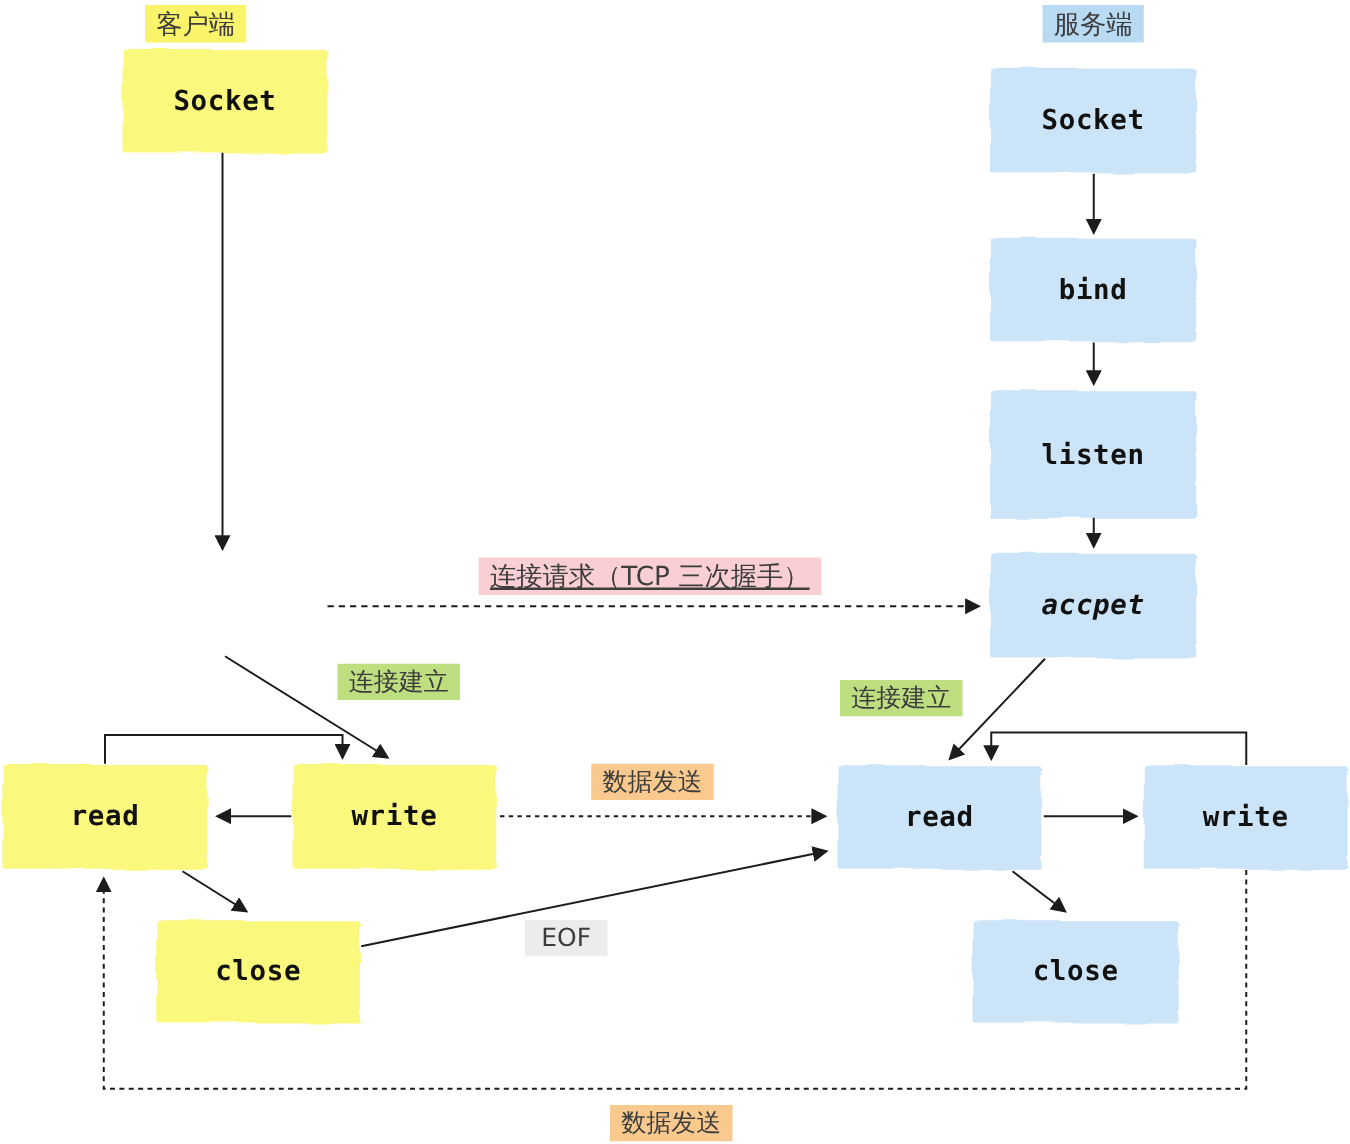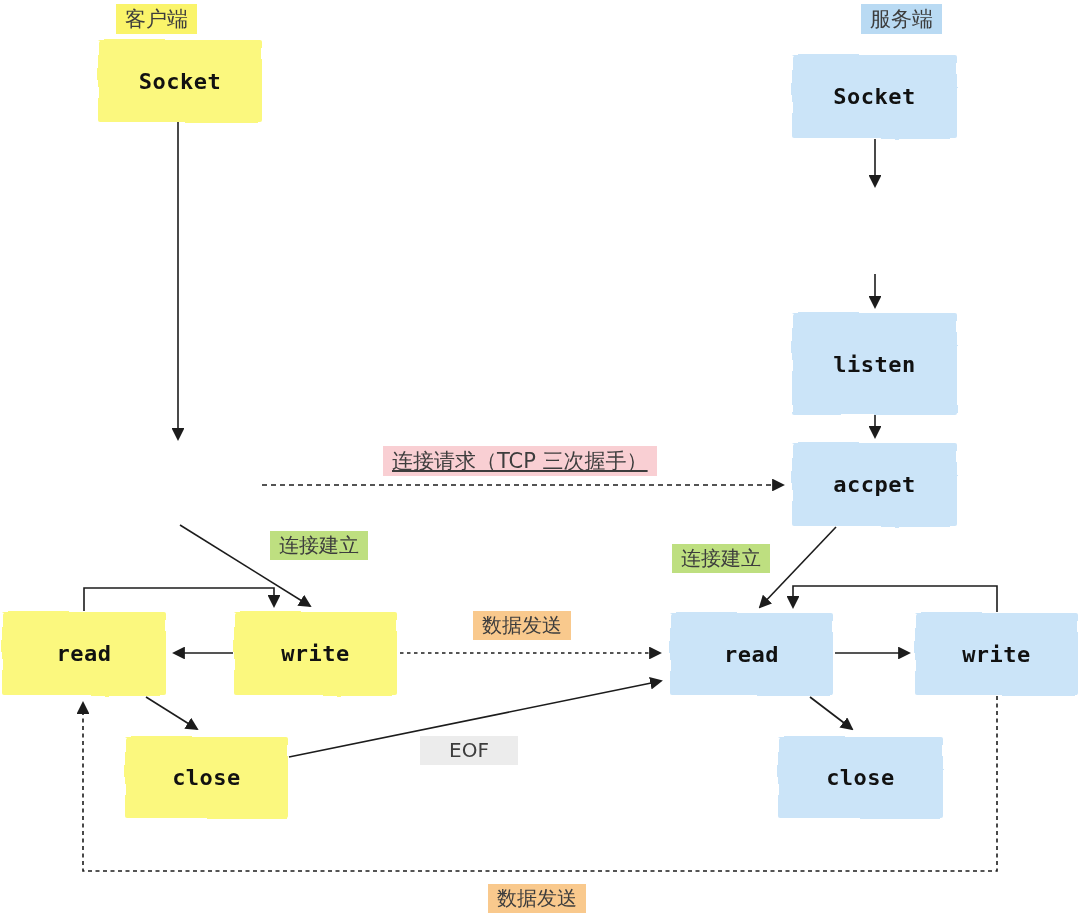--- a/index.html
+++ b/index.html
@@ -29,26 +29,26 @@
     font-size:22px; color:var(--node-text,#111); letter-spacing:0.5px;
   }
 
   .tag {
     position:absolute; z-index:3; display:inline-block;
     font-size:20px; line-height:1.25; color:var(--label-text,#3d3d3d);
     padding:2px 9px; white-space:nowrap;
   }
   .tag.title { font-size:21px; }
   .title-client { left:116px; top:4px;  background:var(--client-title-bg,#FAF46A); }
-  .title-server { left:861px; top:4px;  background:var(--server-title-bg,#B9DAF3); }
+  .title-server { left:834px; top:4px;  background:var(--server-title-bg,#B9DAF3); }
   .lbl-request  { left:383px; top:446px; background:var(--request-bg,#F9CFD3); font-size:21px;text-decoration:underline; }
   .lbl-est-c    { left:270px; top:531px; background:var(--established-bg,#BEDF80); }
   .lbl-est-s    { left:672px; top:544px; background:var(--established-bg,#BEDF80); }
   .lbl-data-mid { left:473px; top:611px; background:var(--data-send-bg,#F9C98D); }
-  .lbl-eof      { left:420px; top:736px; background:var(--eof-bg,#ECECEC); padding:2px 29px; }
+  .lbl-eof      { left:420px; top:736px; background:var(--eof-bg,#ECECEC); padding:2px 13px; }
   .lbl-data-bot { left:488px; top:884px; background:var(--data-send-bg,#F9C98D); }
 </style>
 </head>
 <body>
 
 <div class="canvas">
 
   <svg class="edges" width="1080" height="915" viewBox="0 0 1080 915">
     <defs>
       <filter id="rough" x="-8%" y="-8%" width="116%" height="116%">
@@ -90,24 +90,27 @@
   <div class="node yellow" style="left:234px;top:612px;width:163px;height:83px;">
     <span>write</span>
   </div>
   <div class="node yellow" style="left:125px;top:737px;width:163px;height:81px;">
     <span>close</span>
   </div>
 
   <div class="node blue" style="left:792px;top:55px;width:165px;height:83px;">
     <span>Socket</span>
   </div>
+  <div class="node blue" style="left:792px;top:191px;width:165px;height:82px;">
+    <span>bind</span>
+  </div>
   <div class="node blue" style="left:792px;top:313px;width:165px;height:102px;">
     <span>listen</span>
   </div>
-  <div class="node blue" style="left:792px;top:443px;width:165px;height:83px;">
+  <div class="node blue" style="left:792px;top:443px;width:165px;height:83px;font-style:italic;">
     <span>accpet</span>
   </div>
   <div class="node blue" style="left:670px;top:613px;width:163px;height:82px;">
     <span>read</span>
   </div>
   <div class="node blue" style="left:915px;top:613px;width:163px;height:82px;">
     <span>write</span>
   </div>
   <div class="node blue" style="left:778px;top:737px;width:165px;height:81px;">
     <span>close</span>

